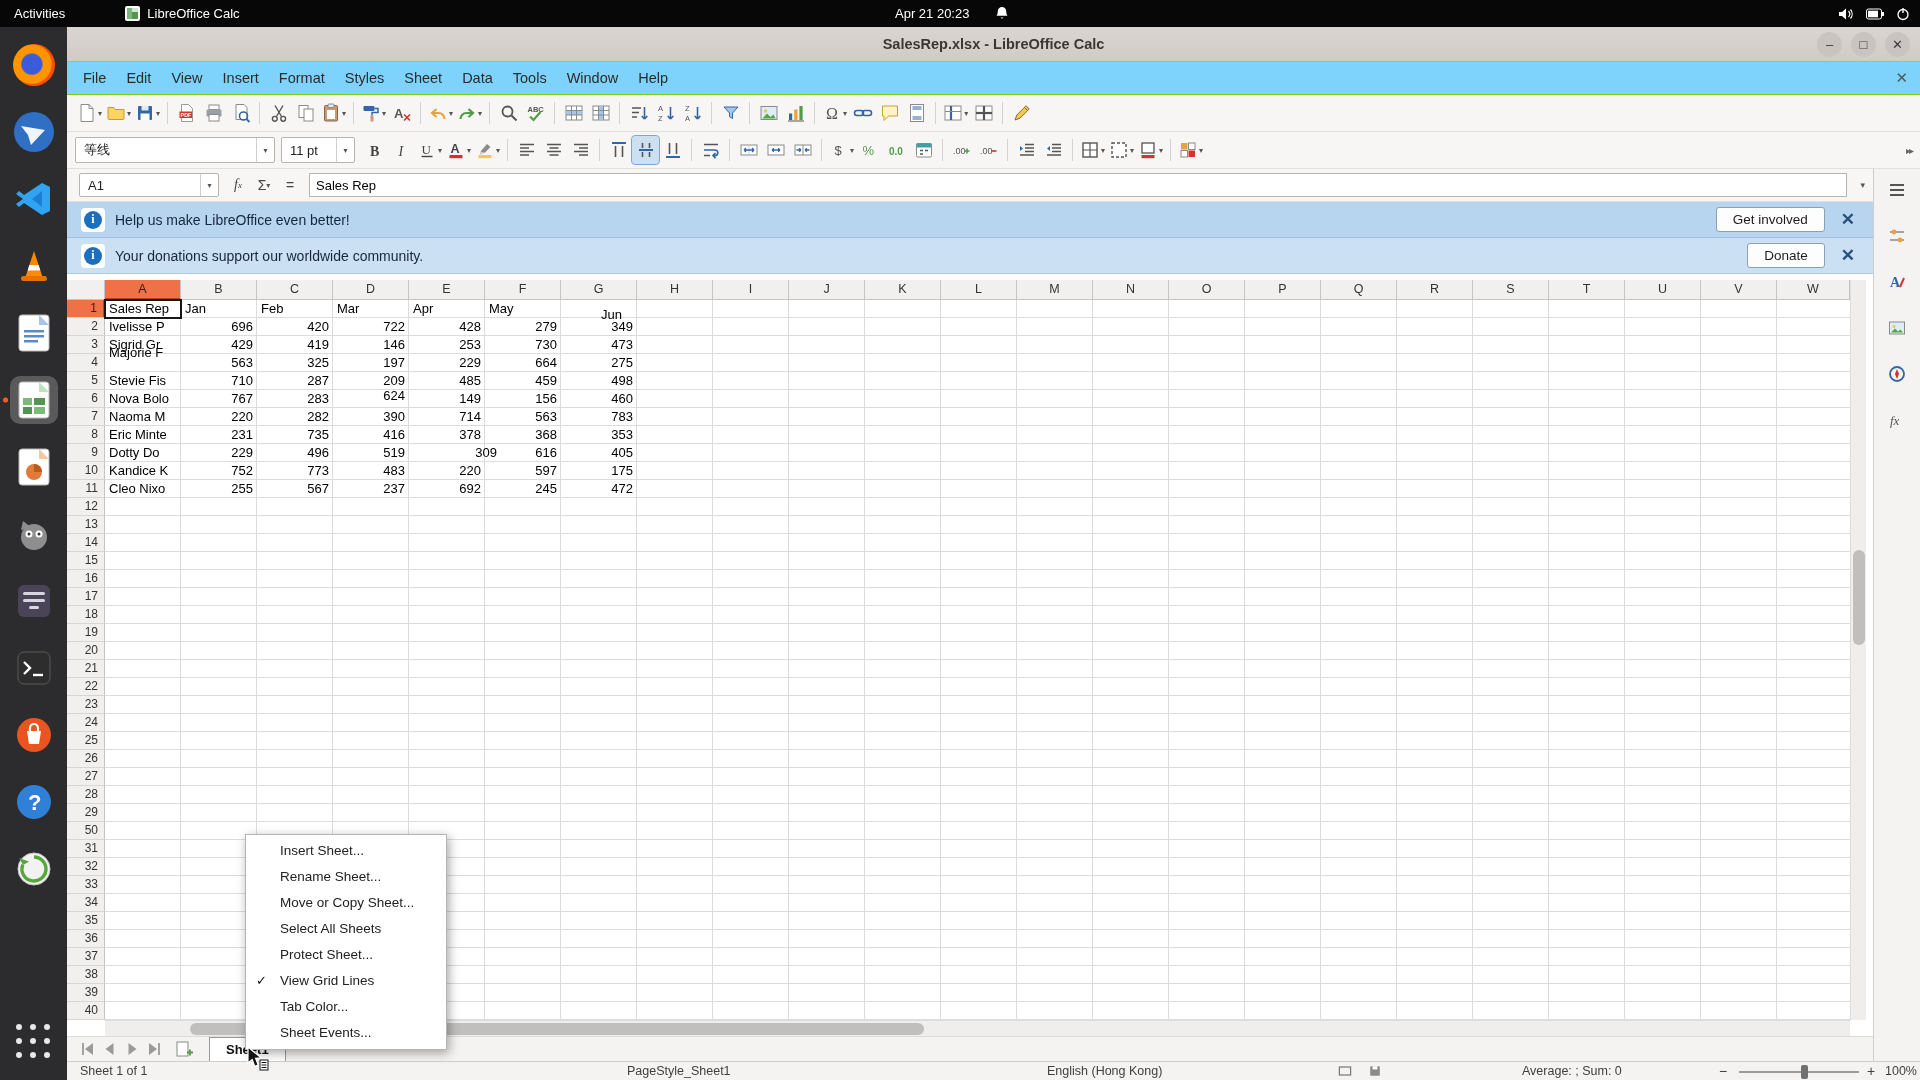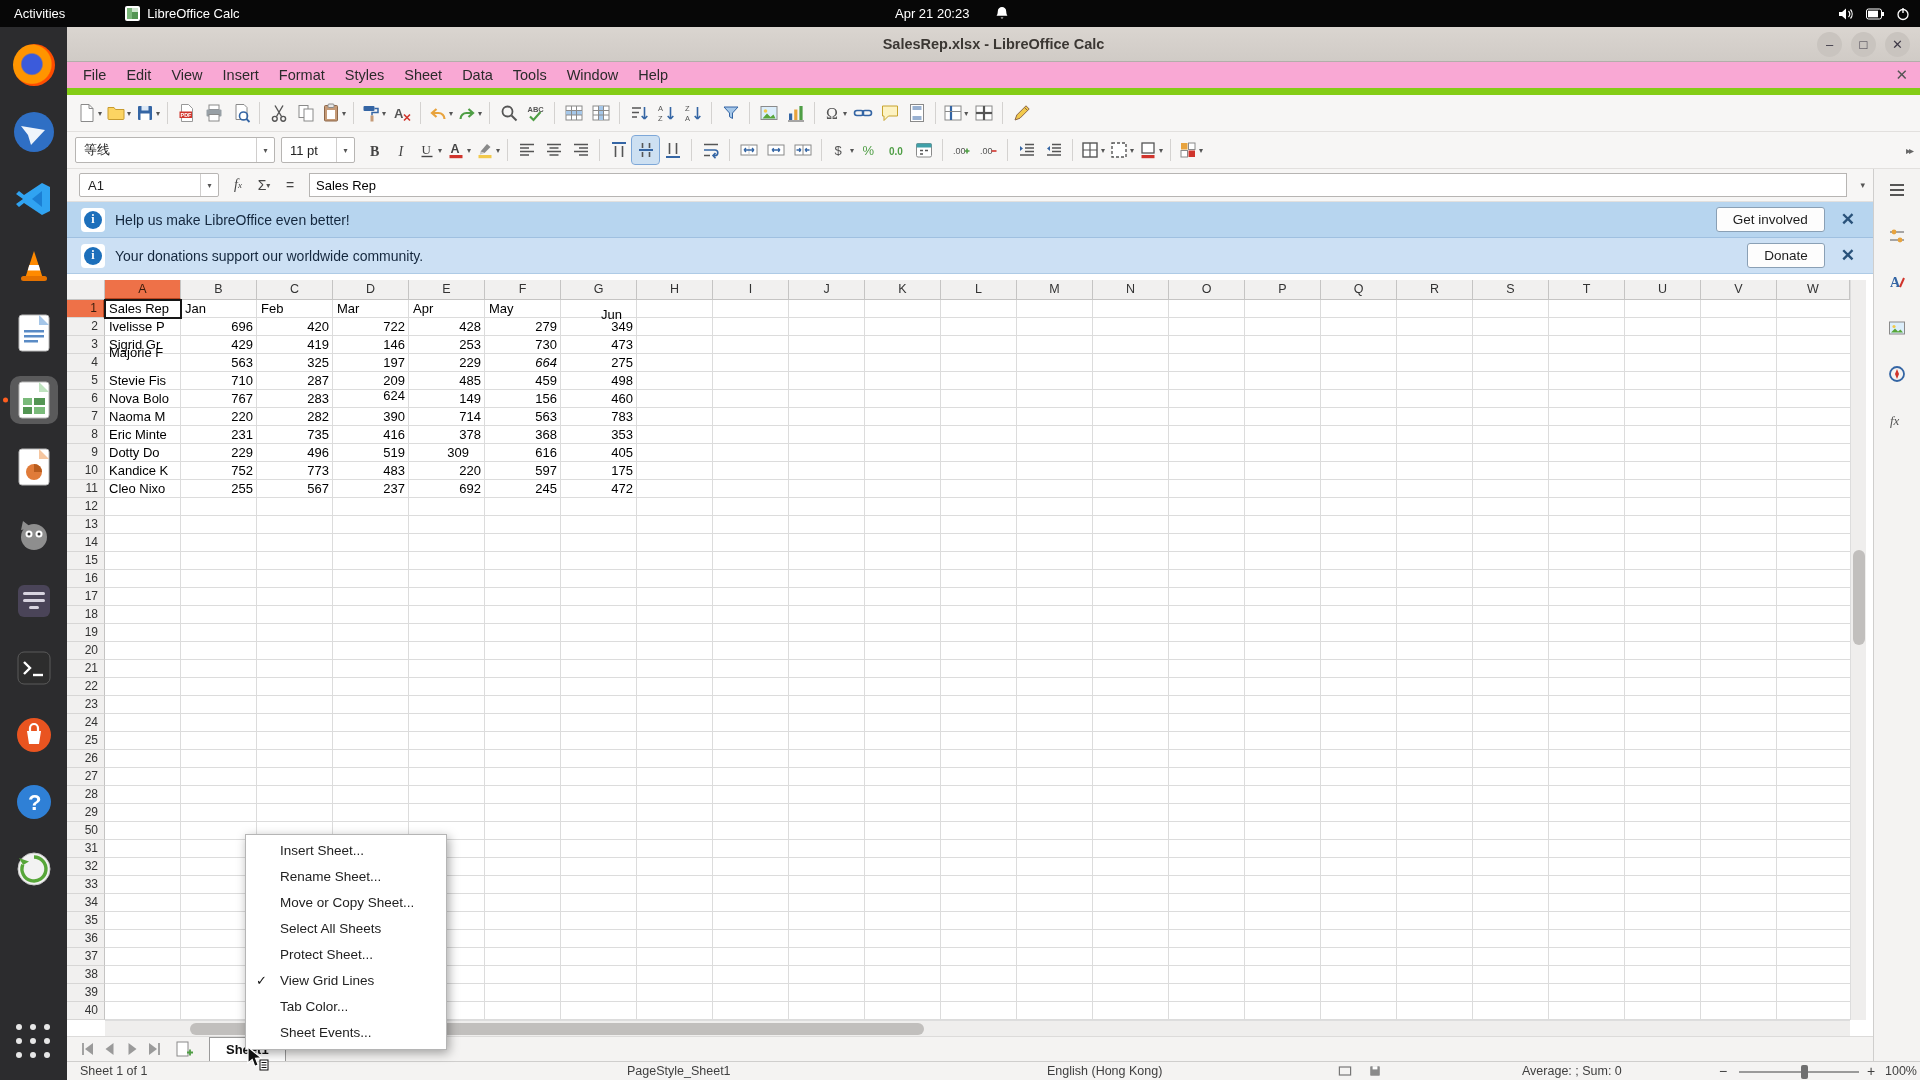--- a/index.html
+++ b/index.html
@@ -34,23 +34,23 @@
   
   #titlebar { position:absolute; left:67px; top:27px; width:1853px; height:35px;
               background:linear-gradient(#dad5d0,#d0cbc6); border-bottom:1px solid #b3aeaa;
               display:flex; align-items:center; justify-content:center; }
   #titlebar .title { font-weight:bold; font-size:14.5px; color:#3b3733; }
   .winctrls { position:absolute; right:10px; top:5px; display:flex; gap:9px; }
   .wbtn { width:25px; height:25px; border-radius:50%; background:#c9c4bf; color:#3d3846;
           display:flex; align-items:center; justify-content:center; font-size:13px; line-height:1; }
 
   
-  #menubar { position:absolute; left:67px; top:62px; width:1853px; height:33px; background:#f9a8d4;
+  #menubar { position:absolute; left:67px; top:62px; width:1853px; height:33px; background:#7dd3fc;
              display:flex; align-items:center; padding-left:6px; font-size:14.5px; color:#2b2b2b;
-             border-bottom:7px solid #84cc16; }
+             border-bottom:1px solid #84cc16; }
   .menu-item { padding:5px 10px; border-radius:3px; }
   #doc-close { position:absolute; right:12px; font-size:15px; color:#555; }
 
   
   #toolbar1, #toolbar2 { position:absolute; left:67px; width:1853px; height:37px; background:#f7f6f5;
              display:flex; align-items:center; padding-left:8px; border-bottom:1px solid #e2e0de; }
   #toolbar1 { top:95px; } #toolbar2 { top:132px; }
   .tbtn { height:28px; min-width:27px; padding:0 2px; border-radius:3px; display:flex;
           align-items:center; justify-content:center; gap:1px; flex:none; }
   .tbtn.active { background:#cde0f2; outline:1px solid #7da7d8; }
@@ -956,21 +956,21 @@
       <div class="cell num" style="left: 152px; top: 36px; width: 76px;">419</div>
       <div class="cell num" style="left: 228px; top: 36px; width: 76px;">146</div>
       <div class="cell num" style="left: 304px; top: 36px; width: 76px;">253</div>
       <div class="cell num" style="left: 380px; top: 36px; width: 76px;">730</div>
       <div class="cell num" style="left: 456px; top: 36px; width: 76px;">473</div>
       <div class="cell" style="left: 0px; top: 44px; width: 60px;">Majorie F</div>
       <div class="cell num" style="left: 76px; top: 54px; width: 76px;">563</div>
       <div class="cell num" style="left: 152px; top: 54px; width: 76px;">325</div>
       <div class="cell num" style="left: 228px; top: 54px; width: 76px;">197</div>
       <div class="cell num" style="left: 304px; top: 54px; width: 76px;">229</div>
-      <div class="cell num" style="left: 380px; top: 54px; width: 76px; font-style: italic;">664</div>
+      <div class="cell num" style="left: 380px; top: 54px; width: 76px;">664</div>
       <div class="cell num" style="left: 456px; top: 54px; width: 76px;">275</div>
       <div class="cell" style="left: 0px; top: 72px; width: 76px;">Stevie Fis</div>
       <div class="cell num" style="left: 76px; top: 72px; width: 76px;">710</div>
       <div class="cell num" style="left: 152px; top: 72px; width: 76px;">287</div>
       <div class="cell num" style="left: 228px; top: 72px; width: 76px;">209</div>
       <div class="cell num" style="left: 304px; top: 72px; width: 76px;">485</div>
       <div class="cell num" style="left: 380px; top: 72px; width: 76px;">459</div>
       <div class="cell num" style="left: 456px; top: 72px; width: 76px;">498</div>
       <div class="cell" style="left: 0px; top: 90px; width: 76px;">Nova Bolo</div>
       <div class="cell num" style="left: 76px; top: 90px; width: 76px;">767</div>
@@ -990,21 +990,21 @@
       <div class="cell num" style="left: 76px; top: 126px; width: 76px;">231</div>
       <div class="cell num" style="left: 152px; top: 126px; width: 76px;">735</div>
       <div class="cell num" style="left: 228px; top: 126px; width: 76px;">416</div>
       <div class="cell num" style="left: 304px; top: 126px; width: 76px;">378</div>
       <div class="cell num" style="left: 380px; top: 126px; width: 76px;">368</div>
       <div class="cell num" style="left: 456px; top: 126px; width: 76px;">353</div>
       <div class="cell" style="left: 0px; top: 144px; width: 76px;">Dotty Do</div>
       <div class="cell num" style="left: 76px; top: 144px; width: 76px;">229</div>
       <div class="cell num" style="left: 152px; top: 144px; width: 76px;">496</div>
       <div class="cell num" style="left: 228px; top: 144px; width: 76px;">519</div>
-      <div class="cell num" style="left: 292px; top: 144px; width: 76px; text-align: right;">309</div>
+      <div class="cell num" style="left: 320px; top: 144px; width: 76px; text-align: right;">309</div>
       <div class="cell num" style="left: 380px; top: 144px; width: 76px;">616</div>
       <div class="cell num" style="left: 456px; top: 144px; width: 76px;">405</div>
       <div class="cell" style="left: 0px; top: 162px; width: 76px;">Kandice K</div>
       <div class="cell num" style="left: 76px; top: 162px; width: 76px;">752</div>
       <div class="cell num" style="left: 152px; top: 162px; width: 76px;">773</div>
       <div class="cell num" style="left: 228px; top: 162px; width: 76px;">483</div>
       <div class="cell num" style="left: 304px; top: 162px; width: 76px;">220</div>
       <div class="cell num" style="left: 380px; top: 162px; width: 76px;">597</div>
       <div class="cell num" style="left: 456px; top: 162px; width: 76px;">175</div>
       <div class="cell" style="left: 0px; top: 180px; width: 76px;">Cleo Nixo</div>

